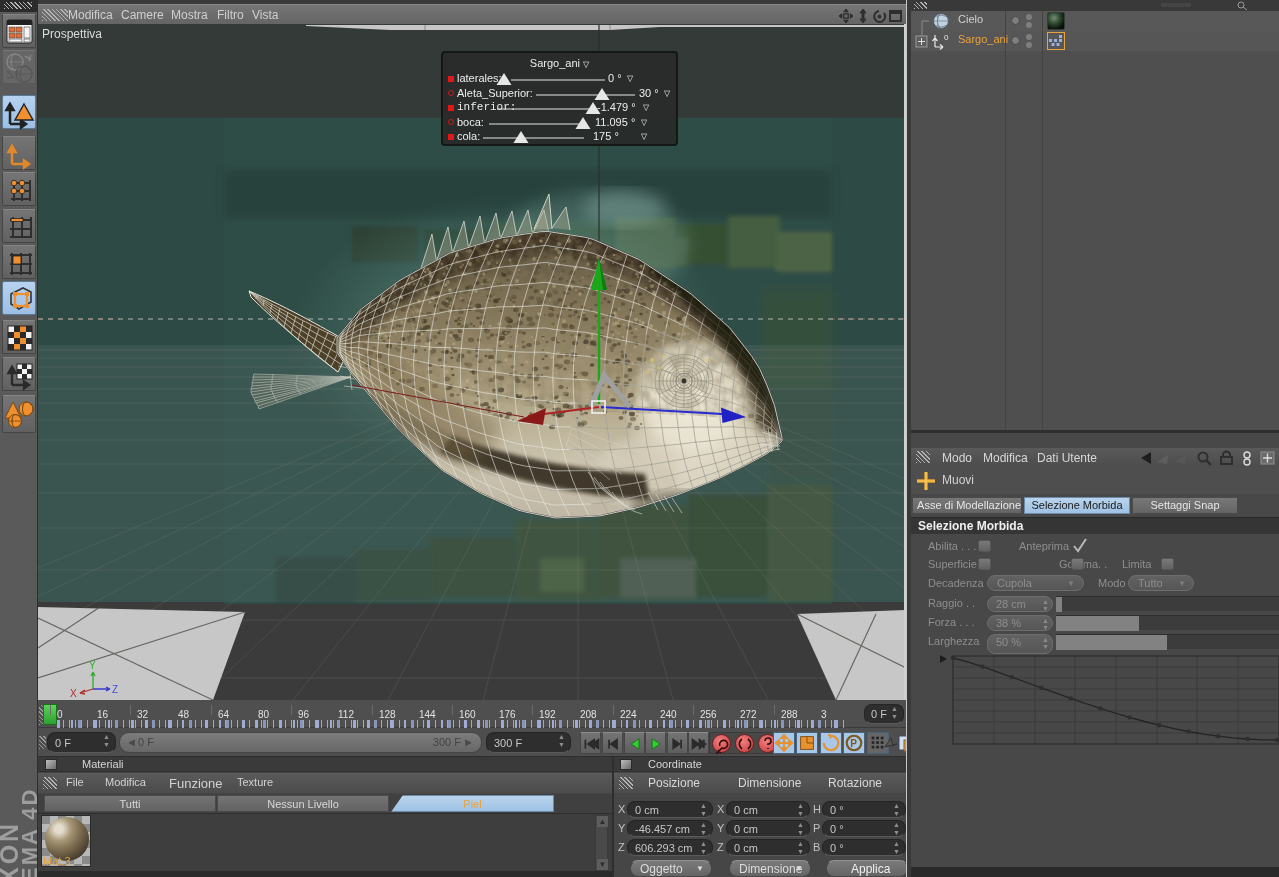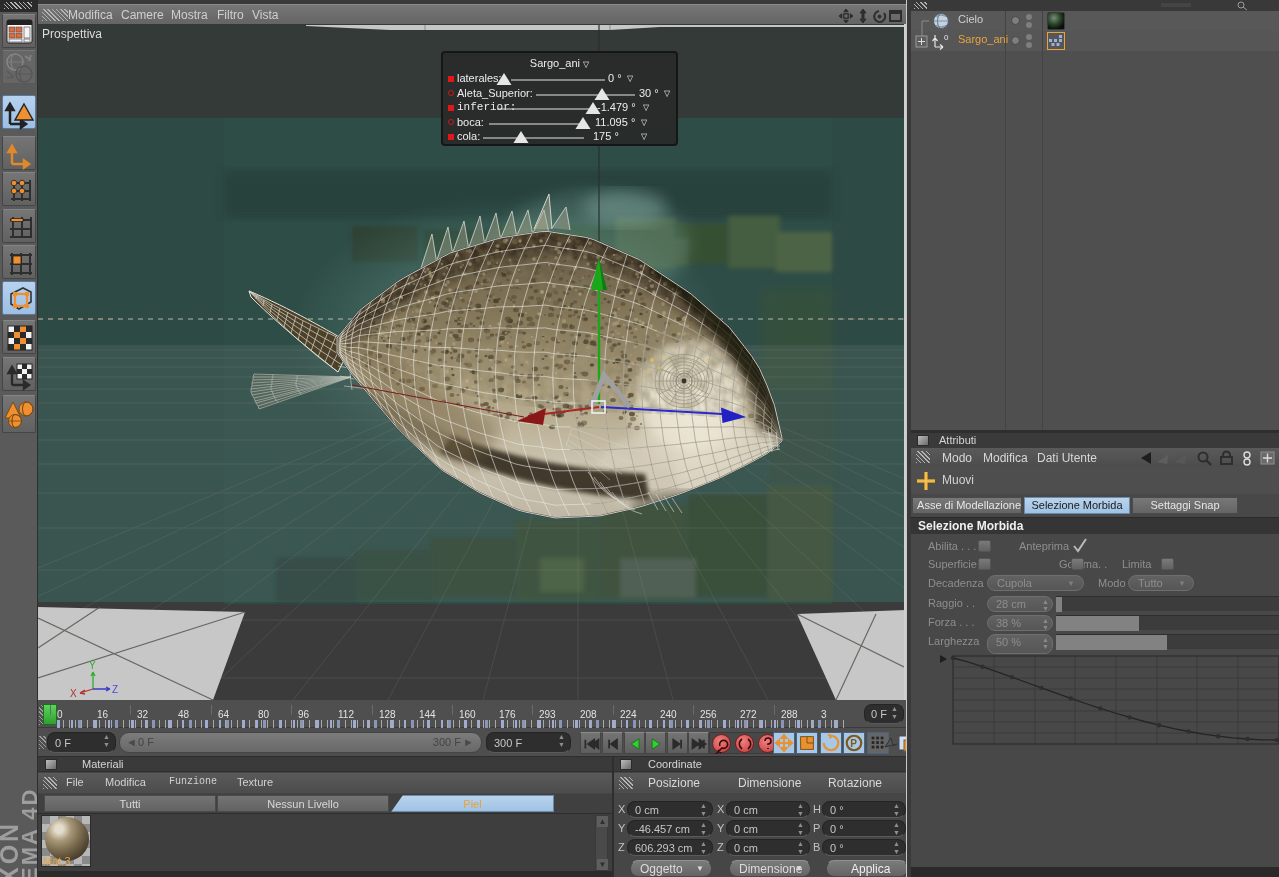--- a/index.html
+++ b/index.html
@@ -1798,21 +1798,21 @@
         <div class="abs" style="left:220px;top:8px;color:#e2e2e2;font-size:10px;">80</div>
         <div class="abs" style="left:260px;top:8px;color:#e2e2e2;font-size:10px;">96</div>
         <div class="abs" style="left:253px;top:4px;width:1px;height:10px;background:#6a6a6a;"></div>
         <div class="abs" style="left:300px;top:8px;color:#e2e2e2;font-size:10px;">112</div>
         <div class="abs" style="left:341px;top:8px;color:#e2e2e2;font-size:10px;">128</div>
         <div class="abs" style="left:334px;top:4px;width:1px;height:10px;background:#6a6a6a;"></div>
         <div class="abs" style="left:381px;top:8px;color:#e2e2e2;font-size:10px;">144</div>
         <div class="abs" style="left:421px;top:8px;color:#e2e2e2;font-size:10px;">160</div>
         <div class="abs" style="left:414px;top:4px;width:1px;height:10px;background:#6a6a6a;"></div>
         <div class="abs" style="left:461px;top:8px;color:#e2e2e2;font-size:10px;">176</div>
-        <div class="abs" style="left:501px;top:8px;color:#e2e2e2;font-size:10px;">293</div>
+        <div class="abs" style="left:501px;top:8px;color:#e2e2e2;font-size:10px;">192</div>
         <div class="abs" style="left:494px;top:4px;width:1px;height:10px;background:#6a6a6a;"></div>
         <div class="abs" style="left:542px;top:8px;color:#e2e2e2;font-size:10px;">208</div>
         <div class="abs" style="left:582px;top:8px;color:#e2e2e2;font-size:10px;">224</div>
         <div class="abs" style="left:575px;top:4px;width:1px;height:10px;background:#6a6a6a;"></div>
         <div class="abs" style="left:622px;top:8px;color:#e2e2e2;font-size:10px;">240</div>
         <div class="abs" style="left:662px;top:8px;color:#e2e2e2;font-size:10px;">256</div>
         <div class="abs" style="left:655px;top:4px;width:1px;height:10px;background:#6a6a6a;"></div>
         <div class="abs" style="left:702px;top:8px;color:#e2e2e2;font-size:10px;">272</div>
         <div class="abs" style="left:743px;top:8px;color:#e2e2e2;font-size:10px;">288</div>
         <div class="abs" style="left:736px;top:4px;width:1px;height:10px;background:#6a6a6a;"></div>
@@ -1919,21 +1919,21 @@
   </div>
 <div class="abs" style="left:38px;top:757px;width:574px;height:120px;background:#454545;">
     <div class="abs" style="left:0;top:0;width:574px;height:15px;background:#3a3a3a;border-bottom:1px solid #303030;">
       <div class="abs" style="left:7px;top:2px;width:12px;height:11px;background:linear-gradient(135deg,#bdbdbd,#6a6a6a);border:1px solid #2a2a2a;"></div>
       <div class="abs" style="left:28px;top:1px;color:#d6d6d6;font-size:11px;padding-left:16px;">Materiali</div>
     </div>
     <div class="abs" style="left:0;top:16px;width:574px;height:20px;background:linear-gradient(#5a5a5a,#4c4c4c);">
       <div class="abs hatch" style="left:5px;top:4px;width:14px;height:12px;"></div>
       <div class="abs" style="left:28px;top:3px;color:#d2d2d2;font-size:11px;">File</div>
       <div class="abs" style="left:67px;top:3px;color:#d2d2d2;font-size:11px;">Modifica</div>
-      <div class="abs" style="left:131px;top:3px;color:#d2d2d2;font-size:10px;font-family:Liberation Mono, monospace;">Funzione</div>
+      <div class="abs" style="left:131px;top:3px;color:#d2d2d2;font-size:13px;">Funzione</div>
       <div class="abs" style="left:199px;top:3px;color:#d2d2d2;font-size:11px;">Texture</div>
     </div>
     <div class="abs" style="left:0;top:37px;width:574px;height:19px;background:#404040;">
       <div class="abs" style="left:6px;top:1px;width:172px;height:17px;background:linear-gradient(#747474,#626262);border:1px solid #4a4a4a;color:#d8d8d8;font-size:11px;text-align:center;padding-top:2px;">Tutti</div>
       <div class="abs" style="left:179px;top:1px;width:172px;height:17px;background:linear-gradient(#747474,#626262);border:1px solid #4a4a4a;color:#d8d8d8;font-size:11px;text-align:center;padding-top:2px;">Nessun Livello</div>
       <div class="abs" style="left:353px;top:1px;width:163px;height:17px;background:linear-gradient(#b9d3ec,#9fc2e4);border:1px solid #6a8aa8;color:#e8a33d;font-size:11px;text-align:center;padding-top:2px;clip-path:polygon(12px 0,100% 0,100% 100%,0 100%);">Piel</div>
     </div>
     <div class="abs" style="left:0;top:56px;width:574px;height:58px;background:#3e3e3e;border-top:1px solid #2e2e2e;">
       <div class="abs" style="left:3px;top:1px;width:50px;height:52px;background:repeating-conic-gradient(#b8b8b8 0 25%,#8a8a8a 0 50%) 0 0/16px 16px;border:1px solid #2a2a2a;">
         <div class="abs" style="left:3px;top:1px;width:44px;height:44px;border-radius:50%;background:radial-gradient(circle at 14px 12px,#e4ddcf 0 4px,#a89878 12px,#7a6a4e 22px,#463c2c 34px,#28231a 44px);"></div>
@@ -2053,24 +2053,20 @@
           <rect x="6" y="6" width="3" height="3"></rect>
           <rect x="11" y="6" width="3" height="3"></rect>
           <rect x="3.5" y="10" width="3" height="3"></rect>
           <rect x="8.5" y="10" width="3" height="3"></rect>
           <rect x="11" y="2" width="3" height="3"></rect>
         </g>
       </svg></div>
   </div>
 <div class="abs" style="left:911px;top:430px;width:368px;height:447px;background:#484848;">
     <div class="abs" style="left:0;top:0;width:368px;height:3px;background:#2e2e2e;"></div>
-    <div class="abs" style="left:0;top:3px;width:368px;height:15px;background:#3a3a3a;">
-      <div class="abs" style="left:6px;top:2px;width:12px;height:11px;background:linear-gradient(135deg,#bdbdbd,#6a6a6a);border:1px solid #2a2a2a;"></div>
-      <div class="abs" style="left:28px;top:1px;color:#d6d6d6;font-size:11px;">Attributi</div>
-    </div>
     <div class="abs" style="left:0;top:18px;width:368px;height:19px;background:linear-gradient(#5a5a5a,#4c4c4c);">
       <div class="abs hatch" style="left:5px;top:3px;width:14px;height:12px;"></div>
       <div class="abs" style="left:31px;top:3px;color:#d8d8d8;font-size:12px;">Modo</div>
       <div class="abs" style="left:72px;top:3px;color:#d8d8d8;font-size:12px;">Modifica</div>
       <div class="abs" style="left:126px;top:3px;color:#d8d8d8;font-size:12px;">Dati Utente</div>
       <svg class="abs" style="left:226px;top:2px;" width="140" height="16" viewBox="0 0 140 16">
         <path d="M14 2 L4 8 L14 14 Z" fill="#1e1e1e"></path>
         <path d="M20 12 L32 4 L30 14 Z" fill="#5e5e5e"></path>
         <path d="M38 12 L50 4 L48 14 Z" fill="#575757"></path>
         <circle cx="66" cy="7" r="4.5" fill="none" stroke="#2e2e2e" stroke-width="2"></circle>

